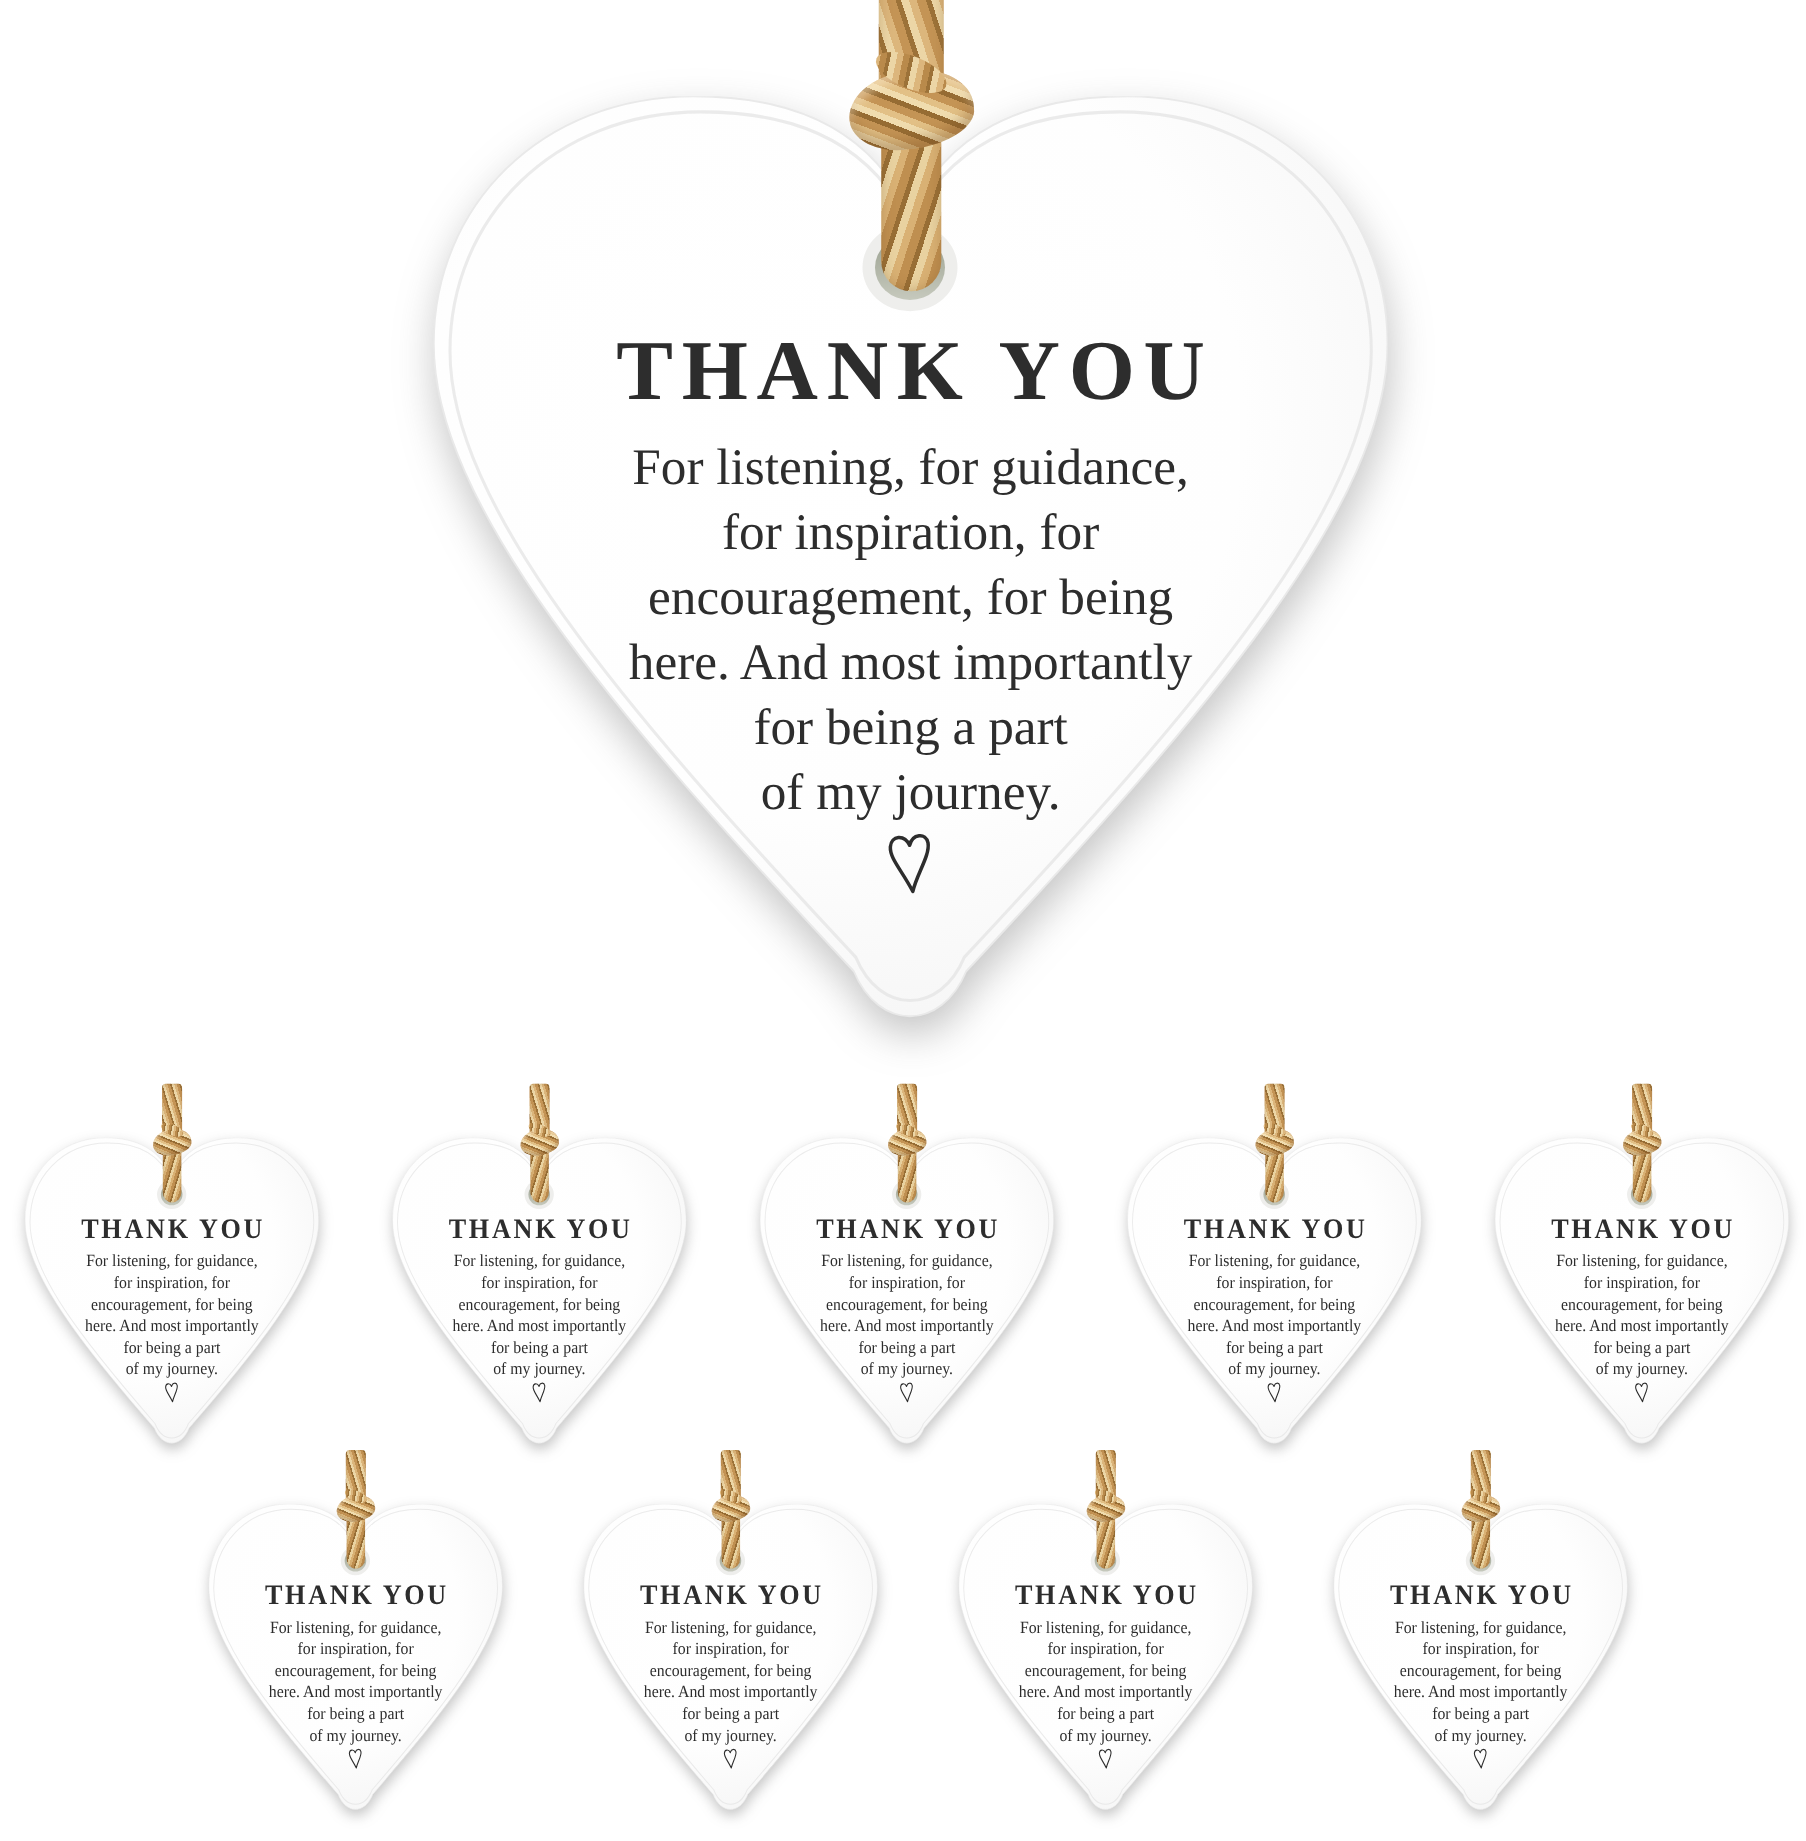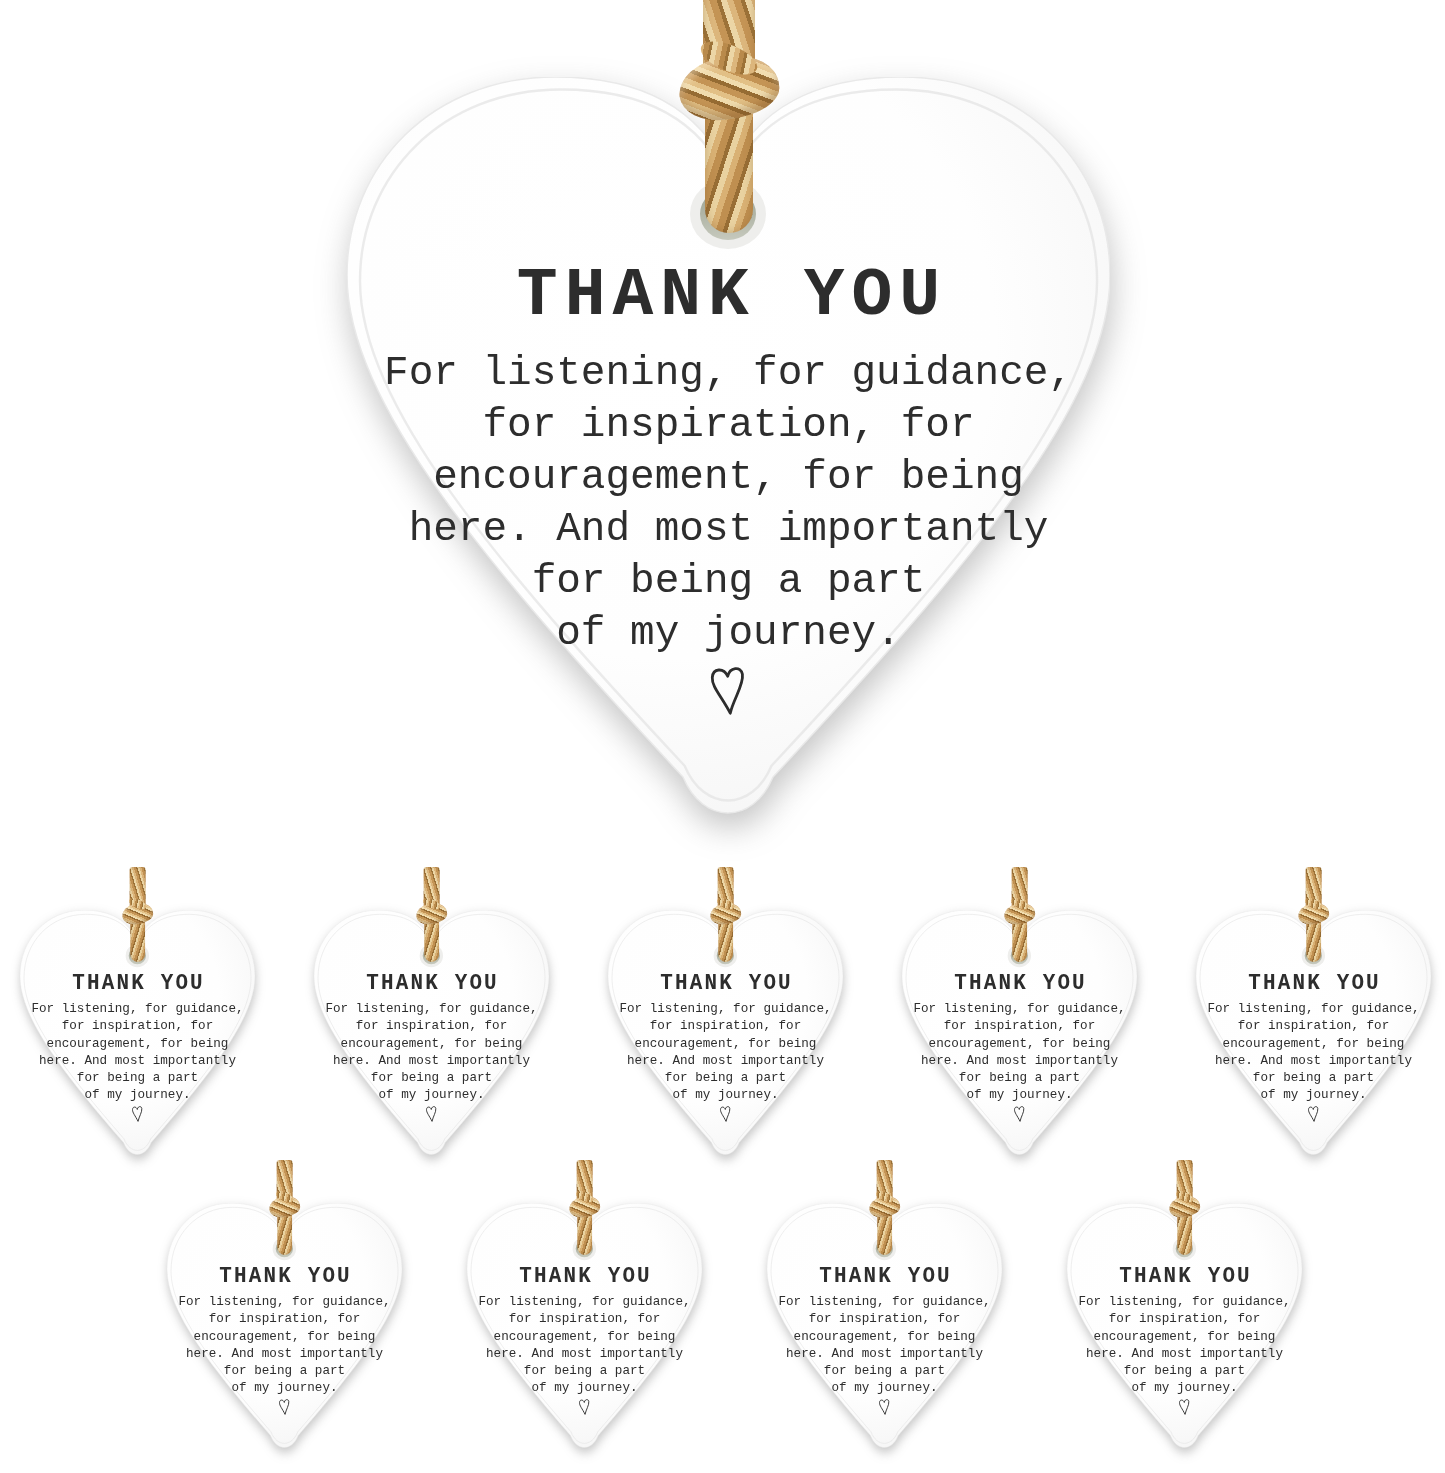--- a/index.html
+++ b/index.html
@@ -6,21 +6,21 @@
     margin: 0;
     padding: 0;
     background: #ffffff;
   }
   #stage {
     position: relative;
     width: 1445px;
     height: 1473px;
     background: var(--page-bg, #ffffff);
     overflow: hidden;
-    font-family: Liberation Mono, monospace;
+    font-family: Liberation Serif, serif;
   }
   .ornament {
     position: absolute;
     left: 0;
     top: 0;
     width: 763px;
     height: 900px;
     transform-origin: 0 0;
   }
   

